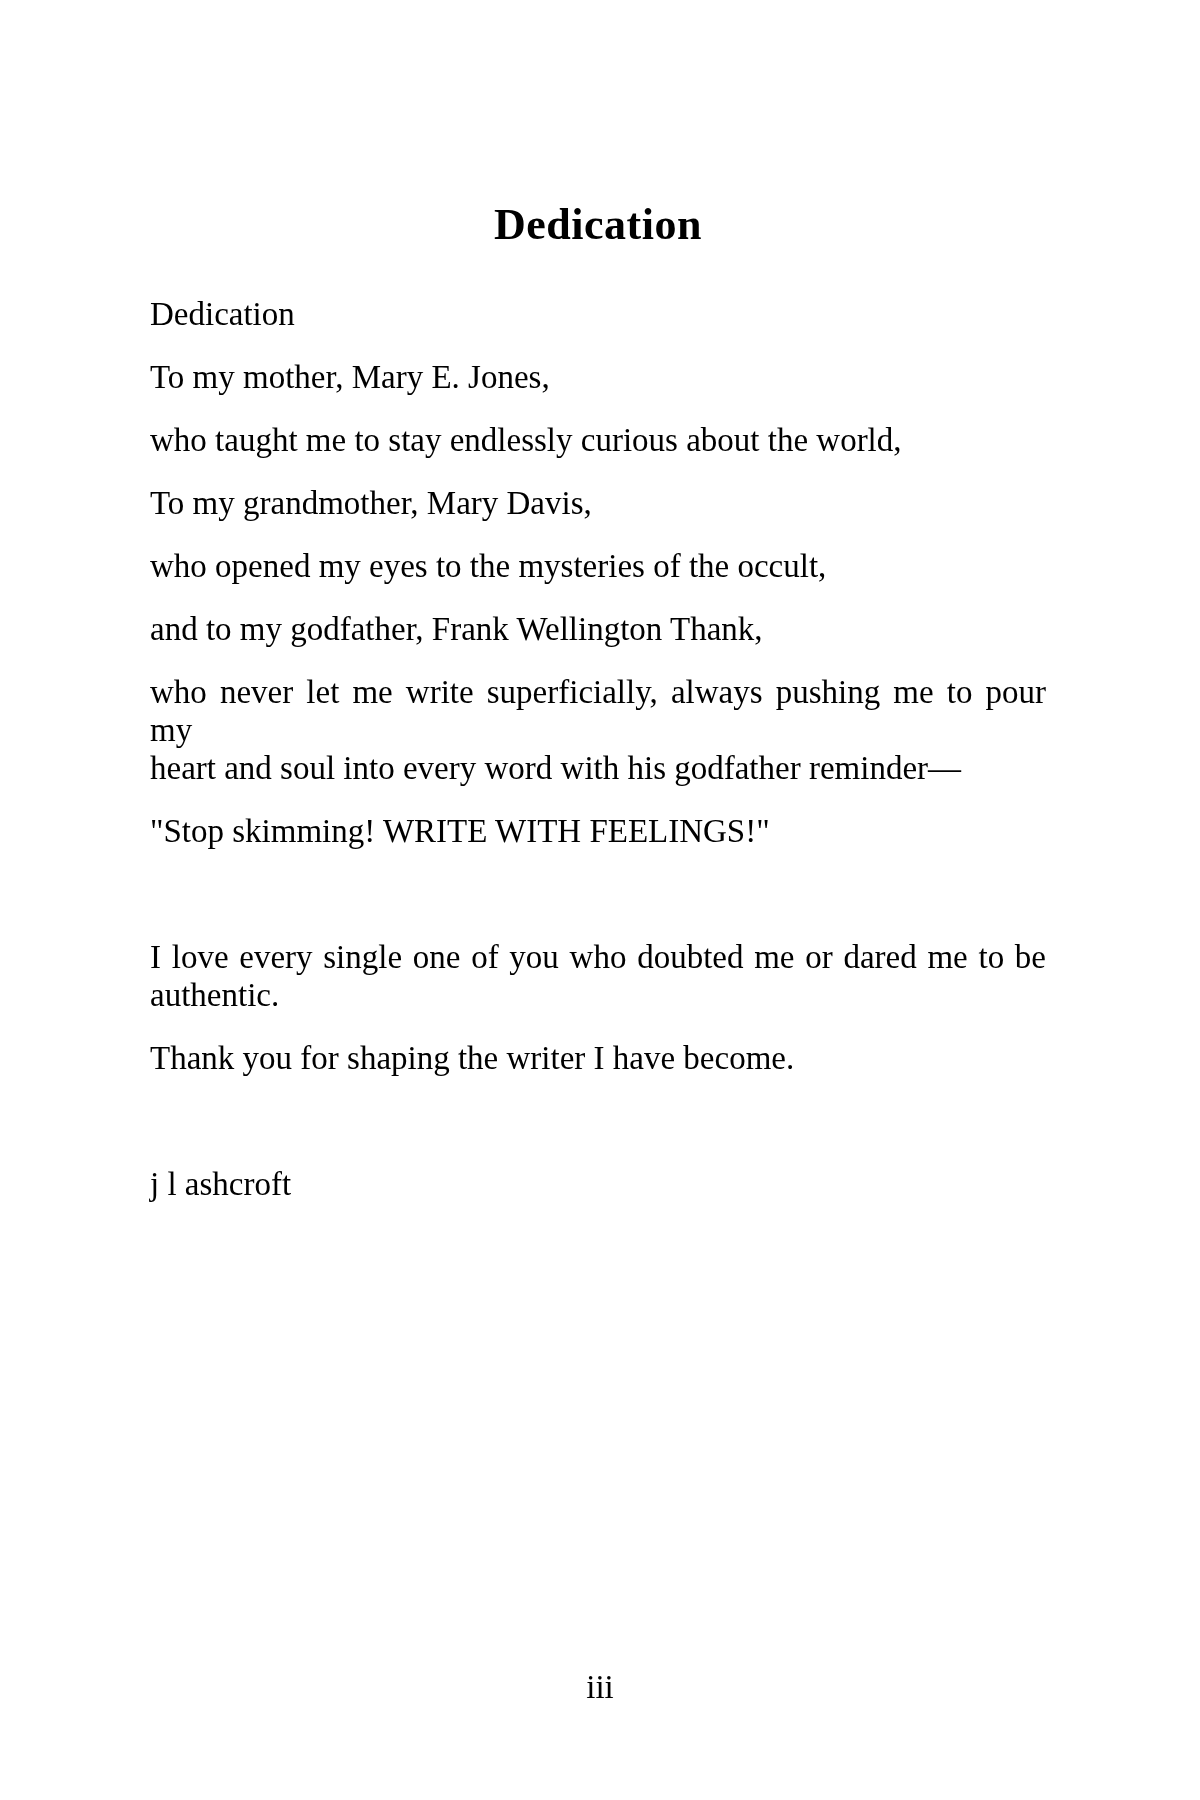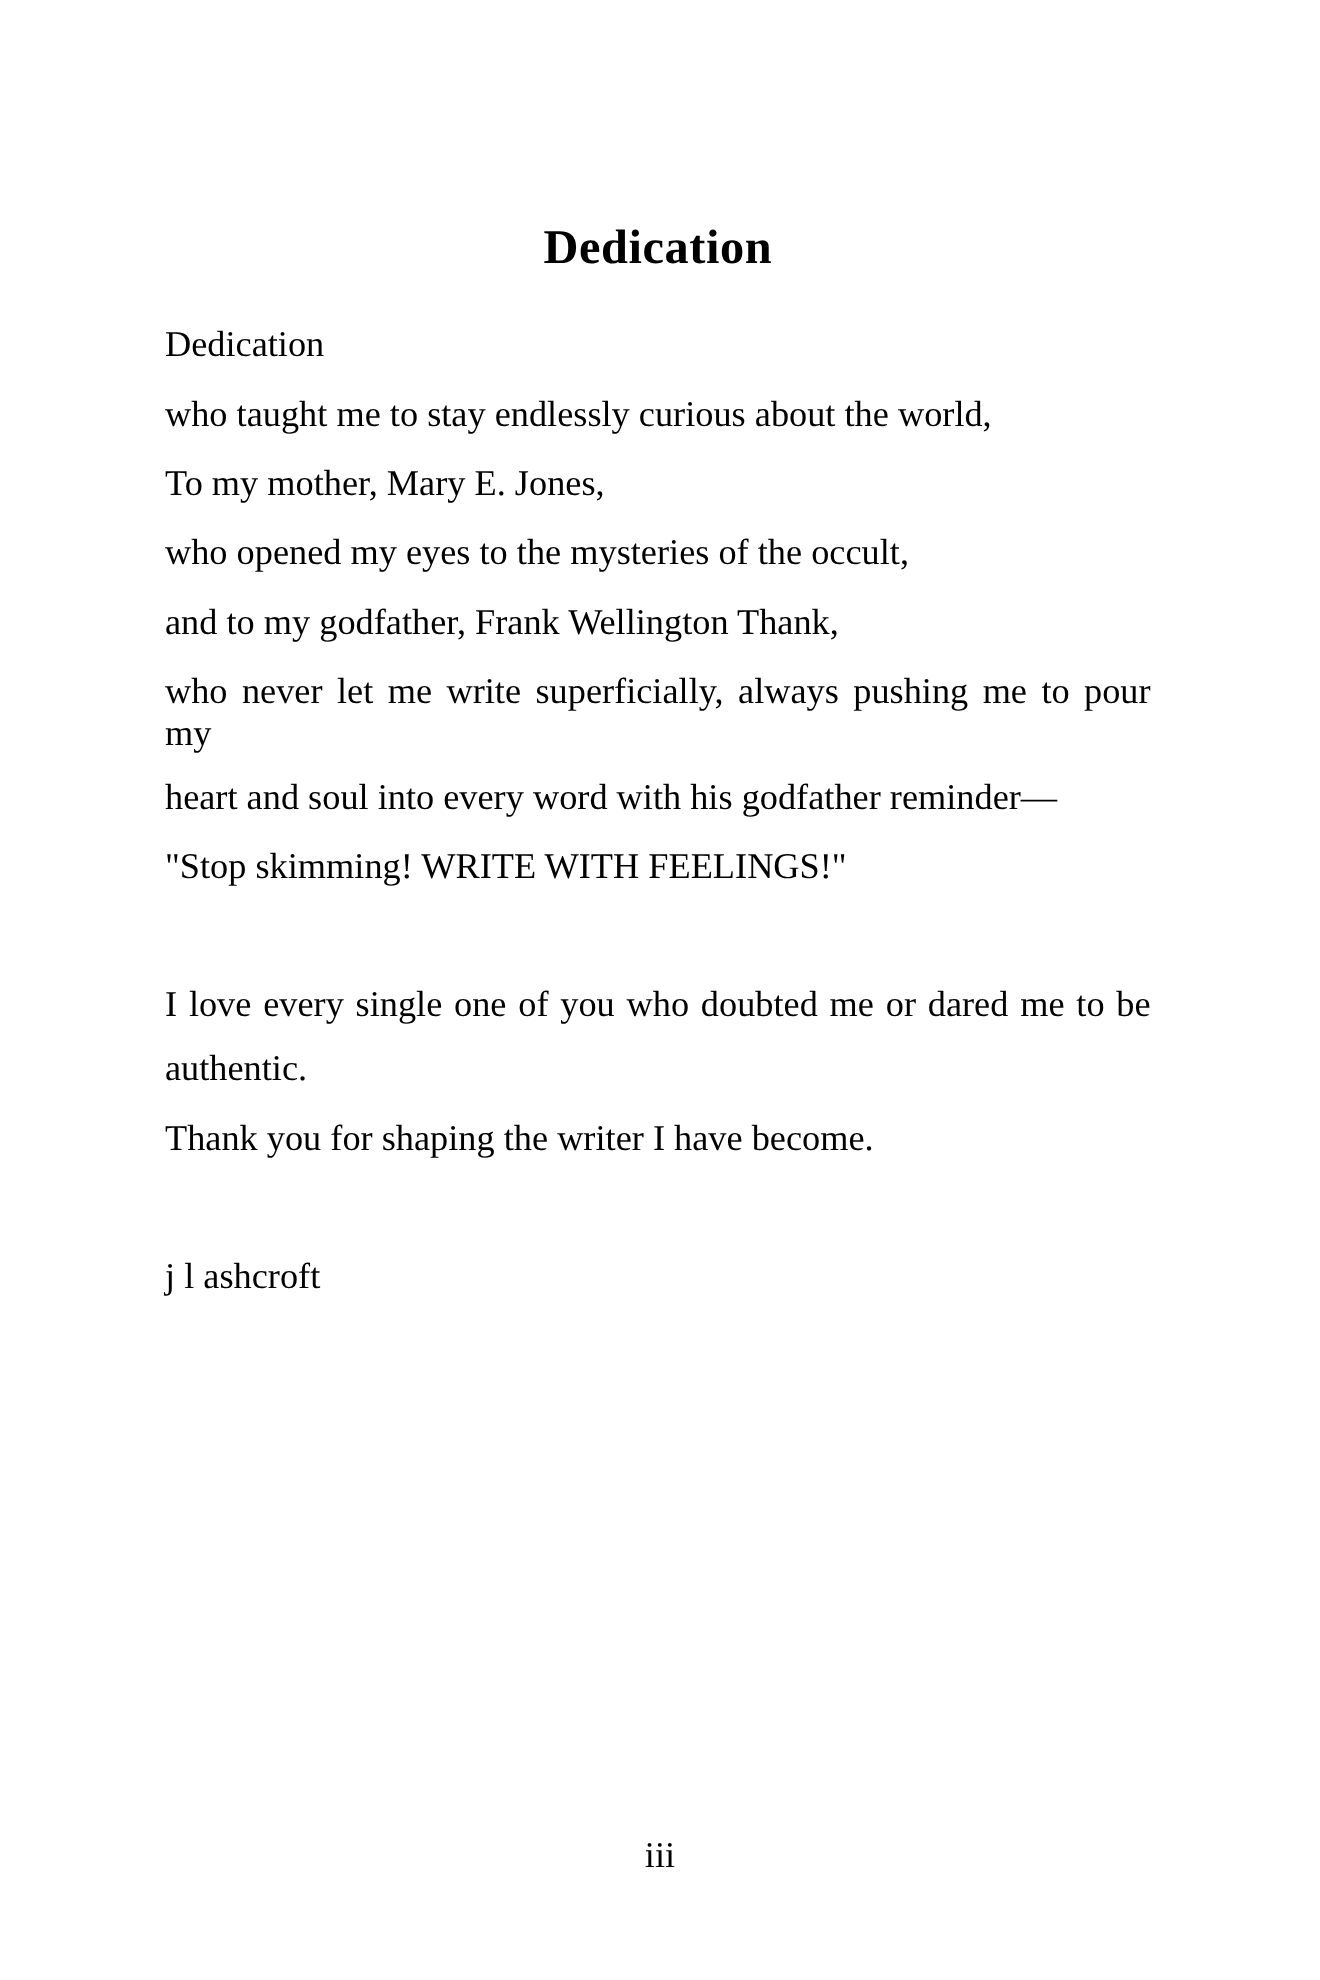--- a/index.html
+++ b/index.html
@@ -27,21 +27,20 @@
     letter-spacing: 0.5px;
   }
   .body-text p.para {
     margin: 0 0 25px 0;
     font-size: 33px;
     line-height: 38px;
     text-align: justify;
   }
   .body-text p.para .line {
     display: block;
-    margin-top: 20px;
   }
   .body-text p.para .line.jlast {
     text-align: justify;
     text-align-last: justify;
   }
   .page-footer {
     position: absolute;
     top: 1668px;
     left: 0;
     width: 100%;
@@ -51,22 +50,23 @@
   }
 </style>
 </head>
 <body>
 
 <div class="page">
   <h1 class="doc-title">Dedication</h1>
 
   <div class="body-text">
       <p class="para">Dedication</p>
+      <p class="para">To my mother, Mary E. Jones,</p>
       <p class="para">who taught me to stay endlessly curious about the world,</p>
-      <p class="para">To my mother, Mary E. Jones,</p>
+      <p class="para">To my grandmother, Mary Davis,</p>
       <p class="para">who opened my eyes to the mysteries of the occult,</p>
       <p class="para">and to my godfather, Frank Wellington Thank,</p>
       <p class="para">
         <span class="line jlast">who never let me write superficially, always pushing me to pour my</span>
         <span class="line">heart and soul into every word with his godfather reminder—</span>
       </p>
       <p class="para">"Stop skimming! WRITE WITH FEELINGS!"</p>
       <p class="para">&nbsp;</p>
       <p class="para">
         <span class="line jlast">I love every single one of you who doubted me or dared me to be</span>

